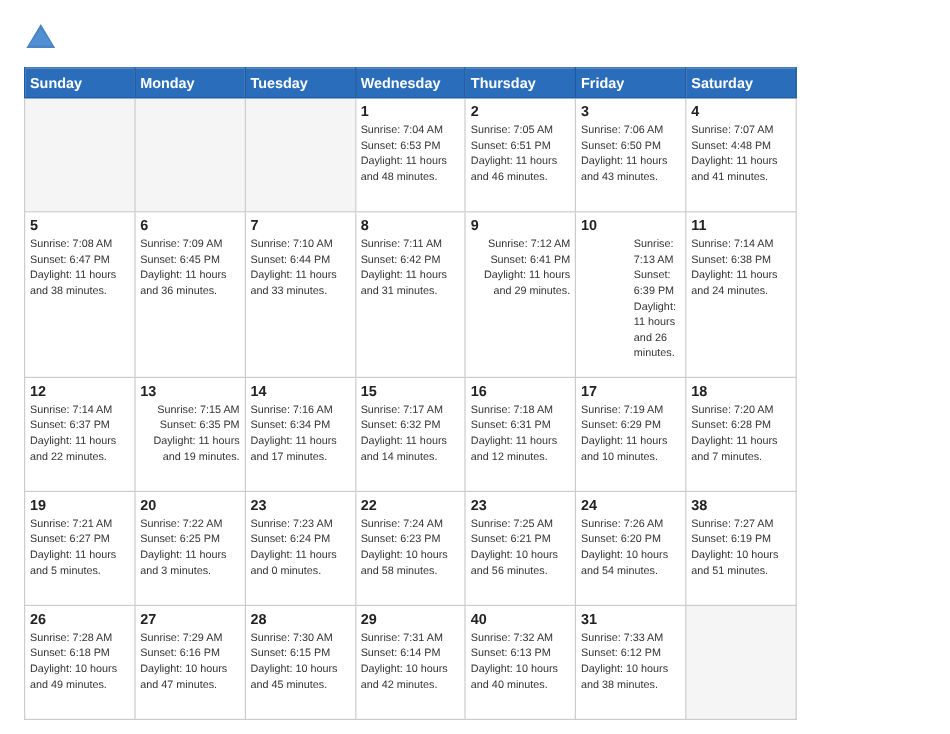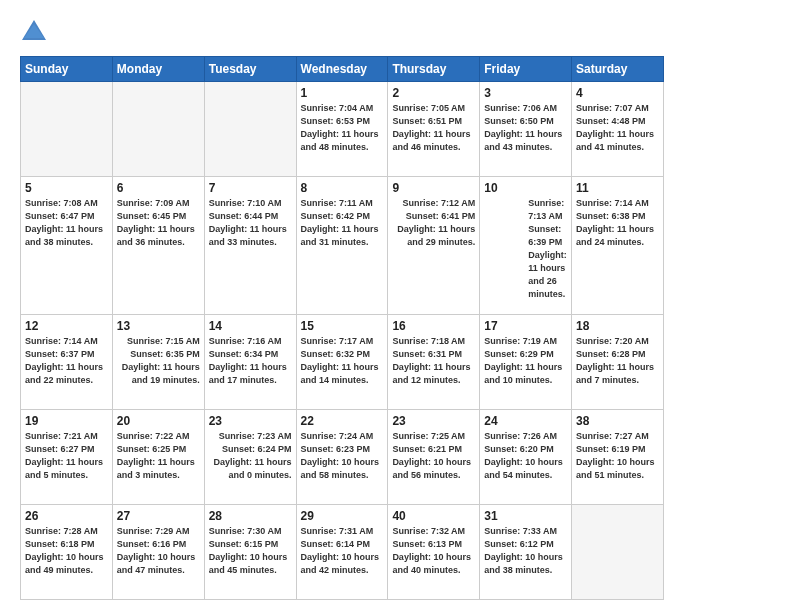--- a/index.html
+++ b/index.html
@@ -92,21 +92,20 @@
       font-size: 12px;
       font-weight: bold;
       margin-bottom: 2px;
       display: block;
       color: #222;
     }
     .day-info {
       font-size: 9px;
       line-height: 1.45;
       color: #333;
-      font-weight: bold;
     }
   </style>
 </head>
 <body>
 
 <div class="page">
   <div class="header">
     <div class="logo">
       <svg class="logo-icon" viewBox="0 0 28 28">
         <polygon points="14,2 26,22 2,22" fill="#2a6ebb" opacity="0.85"></polygon>
@@ -282,21 +281,21 @@
           </td>
           <td>
             <span class="day-number">20</span>
             <div class="day-info" style="white-space: pre-line;">Sunrise: 7:22 AM
 Sunset: 6:25 PM
 Daylight: 11 hours
 and 3 minutes.</div>
           </td>
           <td>
             <span class="day-number">23</span>
-            <div class="day-info" style="white-space: pre-line; text-align: right;">Sunrise: 7:23 AM
+            <div class="day-info" style="white-space: pre-line;">Sunrise: 7:23 AM
 Sunset: 6:24 PM
 Daylight: 11 hours
 and 0 minutes.</div>
           </td>
           <td>
             <span class="day-number">22</span>
             <div class="day-info" style="white-space: pre-line;">Sunrise: 7:24 AM
 Sunset: 6:23 PM
 Daylight: 10 hours
 and 58 minutes.</div>

